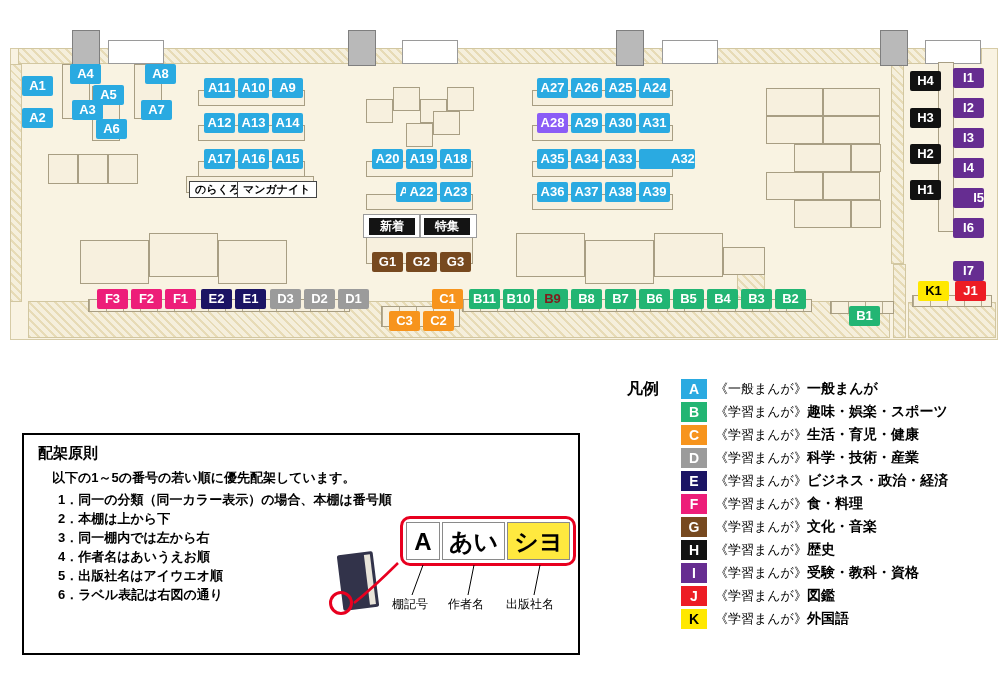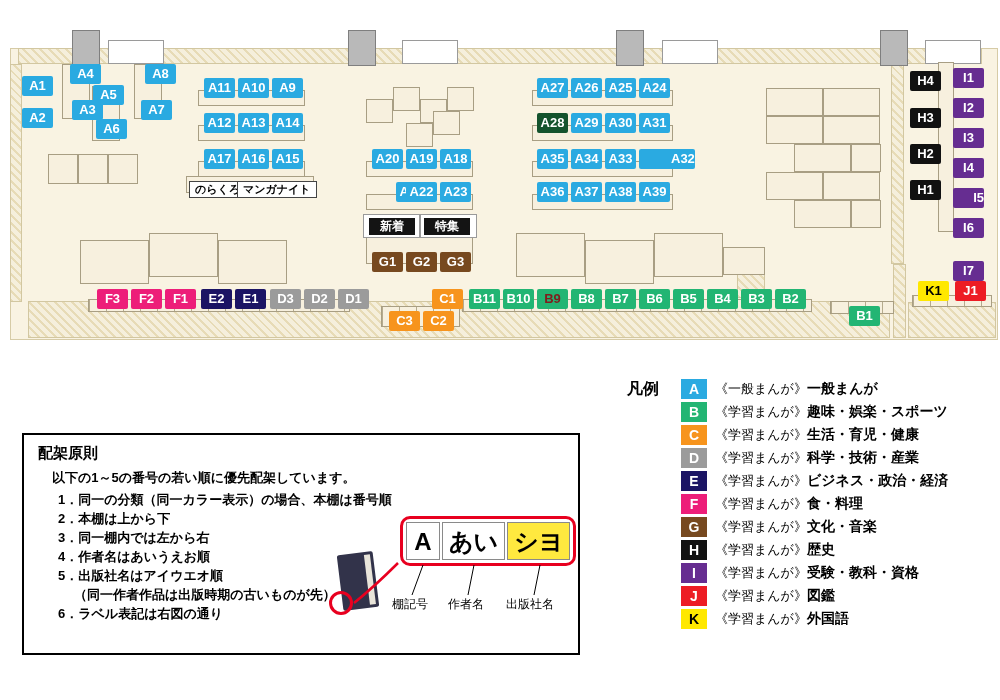--- a/index.html
+++ b/index.html
@@ -149,21 +149,21 @@
     <div class="lbl" style="left: 372px; top: 149px; background: rgb(42, 170, 225); color: rgb(255, 255, 255);">A20</div>
     <div class="lbl" style="left: 406px; top: 149px; background: rgb(42, 170, 225); color: rgb(255, 255, 255);">A19</div>
     <div class="lbl" style="left: 440px; top: 149px; background: rgb(42, 170, 225); color: rgb(255, 255, 255);">A18</div>
     <div class="lbl" style="left: 372px; top: 182px; background: rgb(42, 170, 225); color: rgb(255, 255, 255); margin-left: 24px;">A21</div>
     <div class="lbl" style="left: 406px; top: 182px; background: rgb(42, 170, 225); color: rgb(255, 255, 255);">A22</div>
     <div class="lbl" style="left: 440px; top: 182px; background: rgb(42, 170, 225); color: rgb(255, 255, 255);">A23</div>
     <div class="lbl" style="left: 537px; top: 78px; background: rgb(42, 170, 225); color: rgb(255, 255, 255);">A27</div>
     <div class="lbl" style="left: 571px; top: 78px; background: rgb(42, 170, 225); color: rgb(255, 255, 255);">A26</div>
     <div class="lbl" style="left: 605px; top: 78px; background: rgb(42, 170, 225); color: rgb(255, 255, 255);">A25</div>
     <div class="lbl" style="left: 639px; top: 78px; background: rgb(42, 170, 225); color: rgb(255, 255, 255);">A24</div>
-    <div class="lbl" style="left: 537px; top: 113px; background: #14532d; color: rgb(255, 255, 255);">A28</div>
+    <div class="lbl" style="left: 537px; top: 113px; background: #8b5cf6; color: rgb(255, 255, 255);">A28</div>
     <div class="lbl" style="left: 571px; top: 113px; background: rgb(42, 170, 225); color: rgb(255, 255, 255);">A29</div>
     <div class="lbl" style="left: 605px; top: 113px; background: rgb(42, 170, 225); color: rgb(255, 255, 255);">A30</div>
     <div class="lbl" style="left: 639px; top: 113px; background: rgb(42, 170, 225); color: rgb(255, 255, 255);">A31</div>
     <div class="lbl" style="left: 537px; top: 149px; background: rgb(42, 170, 225); color: rgb(255, 255, 255);">A35</div>
     <div class="lbl" style="left: 571px; top: 149px; background: rgb(42, 170, 225); color: rgb(255, 255, 255);">A34</div>
     <div class="lbl" style="left: 605px; top: 149px; background: rgb(42, 170, 225); color: rgb(255, 255, 255);">A33</div>
     <div class="lbl" style="left: 639px; top: 149px; background: rgb(42, 170, 225); color: rgb(255, 255, 255); padding-left: 32px;">A32</div>
     <div class="lbl" style="left: 537px; top: 182px; background: rgb(42, 170, 225); color: rgb(255, 255, 255);">A36</div>
     <div class="lbl" style="left: 571px; top: 182px; background: rgb(42, 170, 225); color: rgb(255, 255, 255);">A37</div>
     <div class="lbl" style="left: 605px; top: 182px; background: rgb(42, 170, 225); color: rgb(255, 255, 255);">A38</div>
@@ -269,21 +269,20 @@
 
 <div id="principles">
   <div id="principles-title">配架原則</div>
   <div id="principles-intro">以下の1～5の番号の若い順に優先配架しています。</div>
   <div id="principles-list">
       <div class="principle-item">1．同一の分類（同一カラー表示）の場合、本棚は番号順</div>
       <div class="principle-item">2．本棚は上から下</div>
       <div class="principle-item">3．同一棚内では左から右</div>
       <div class="principle-item">4．作者名はあいうえお順</div>
       <div class="principle-item">5．出版社名はアイウエオ順</div>
-      <div class="principle-item indent">（同一作者作品は出版時期の古いものが先）</div>
       <div class="principle-item">6．ラベル表記は右図の通り</div>
     </div>
   <div id="book-icon"></div>
   <div id="highlight-circle"></div>
   <div id="label-example">
       <span class="label-cell cell-code" style="background: rgb(255, 255, 255);">A</span>
       <span class="label-cell" style="background: rgb(255, 255, 255);">あい</span>
       <span class="label-cell" style="background: rgb(255, 233, 63);">シヨ</span>
     </div>
   <svg id="pointer-lines" viewBox="0 0 258 75">

